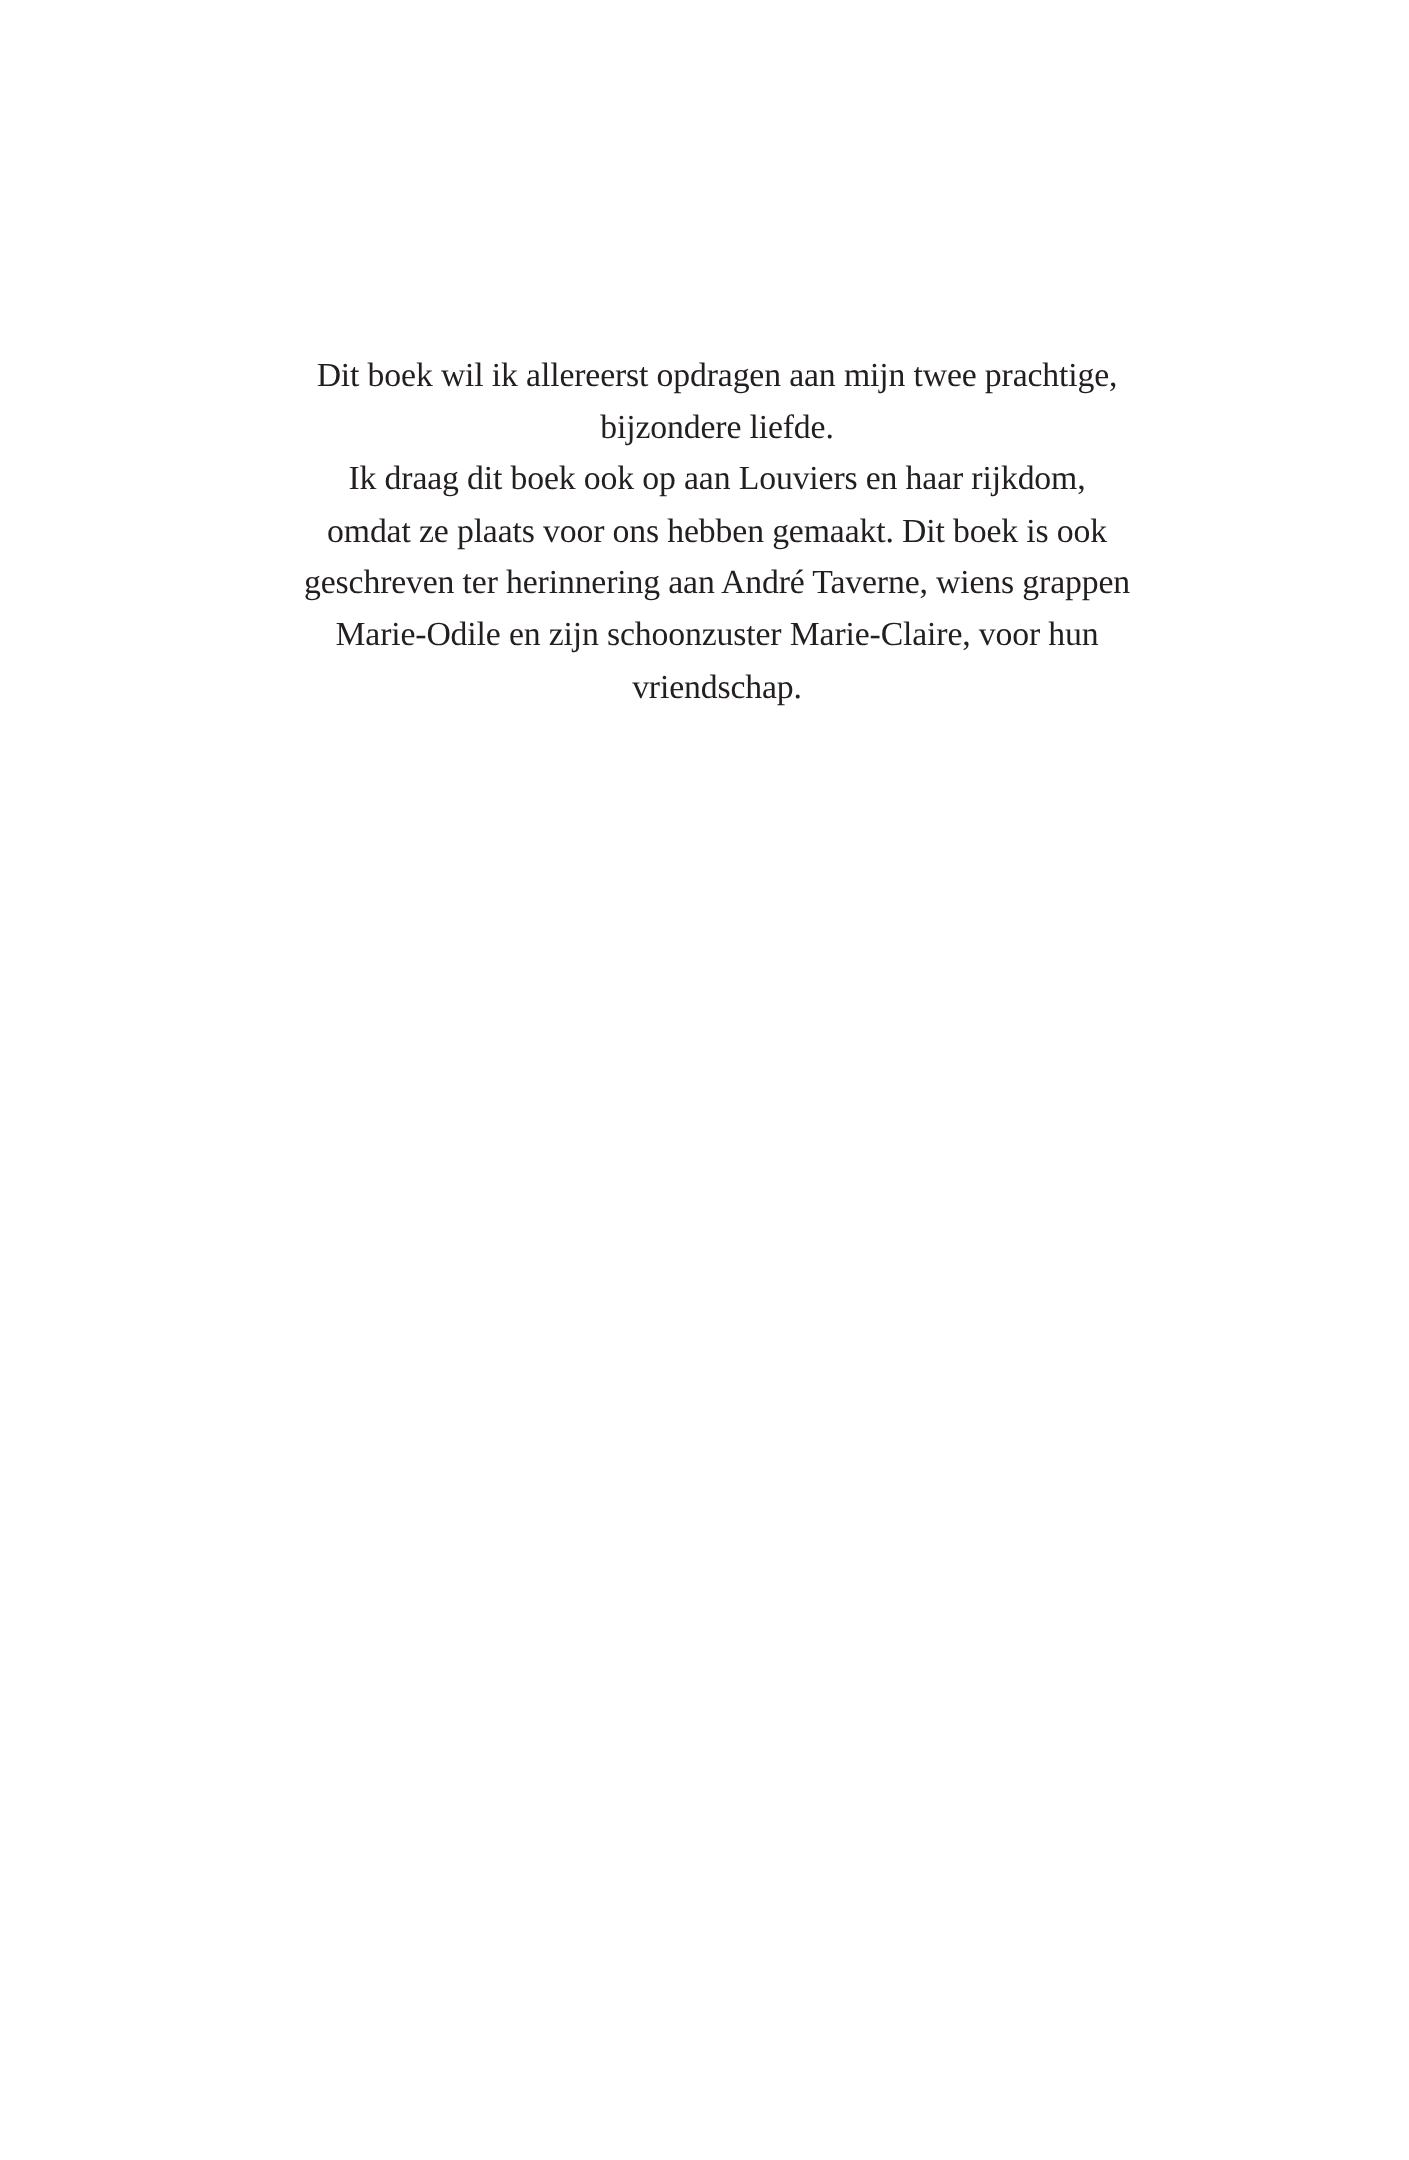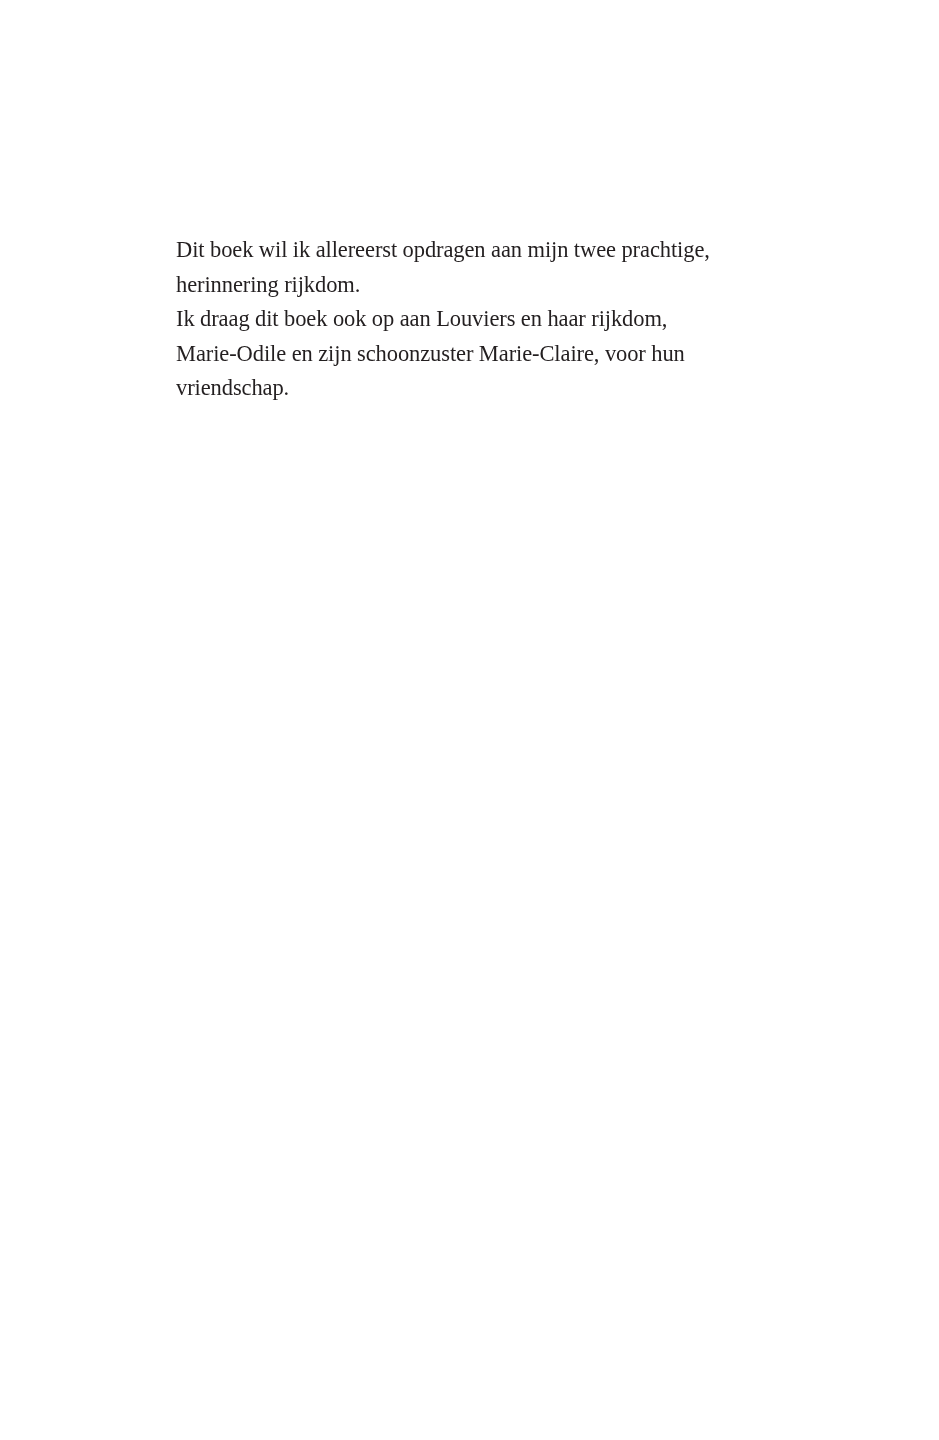--- a/index.html
+++ b/index.html
@@ -16,39 +16,42 @@
     .page {
       position: absolute;
       left: 0;
       top: 0;
       width: 939px;
       height: 1440px;
       background: #ffffff;
     }
     .dedication {
       position: absolute;
-      left: 176px;
+      left: 158px;
       top: 233px;
       width: 640px;
       font-family: "Liberation Serif", "DejaVu Serif", serif;
       font-size: 22.5px;
       line-height: 34.6px;
       color: #231f20;
       letter-spacing: -0.1px;
+      text-align: center;
     }
     .line {
       display: block;
       white-space: nowrap;
       margin: 0;
     }
   </style>
 </head>
 <body>
 
 <div class="page">
   <div class="dedication">
     <p class="line">Dit boek wil ik allereerst opdragen aan mijn twee prachtige,</p>
-    <p class="line">herinnering rijkdom.</p>
+    <p class="line">bijzondere liefde.</p>
     <p class="line">Ik draag dit boek ook op aan Louviers en haar rijkdom,</p>
+    <p class="line">omdat ze plaats voor ons hebben gemaakt. Dit boek is ook</p>
+    <p class="line">geschreven ter herinnering aan André Taverne, wiens grappen</p>
     <p class="line">Marie-Odile en zijn schoonzuster Marie-Claire, voor hun</p>
     <p class="line">vriendschap.</p>
   </div>
 </div>
 
 </body></html>

